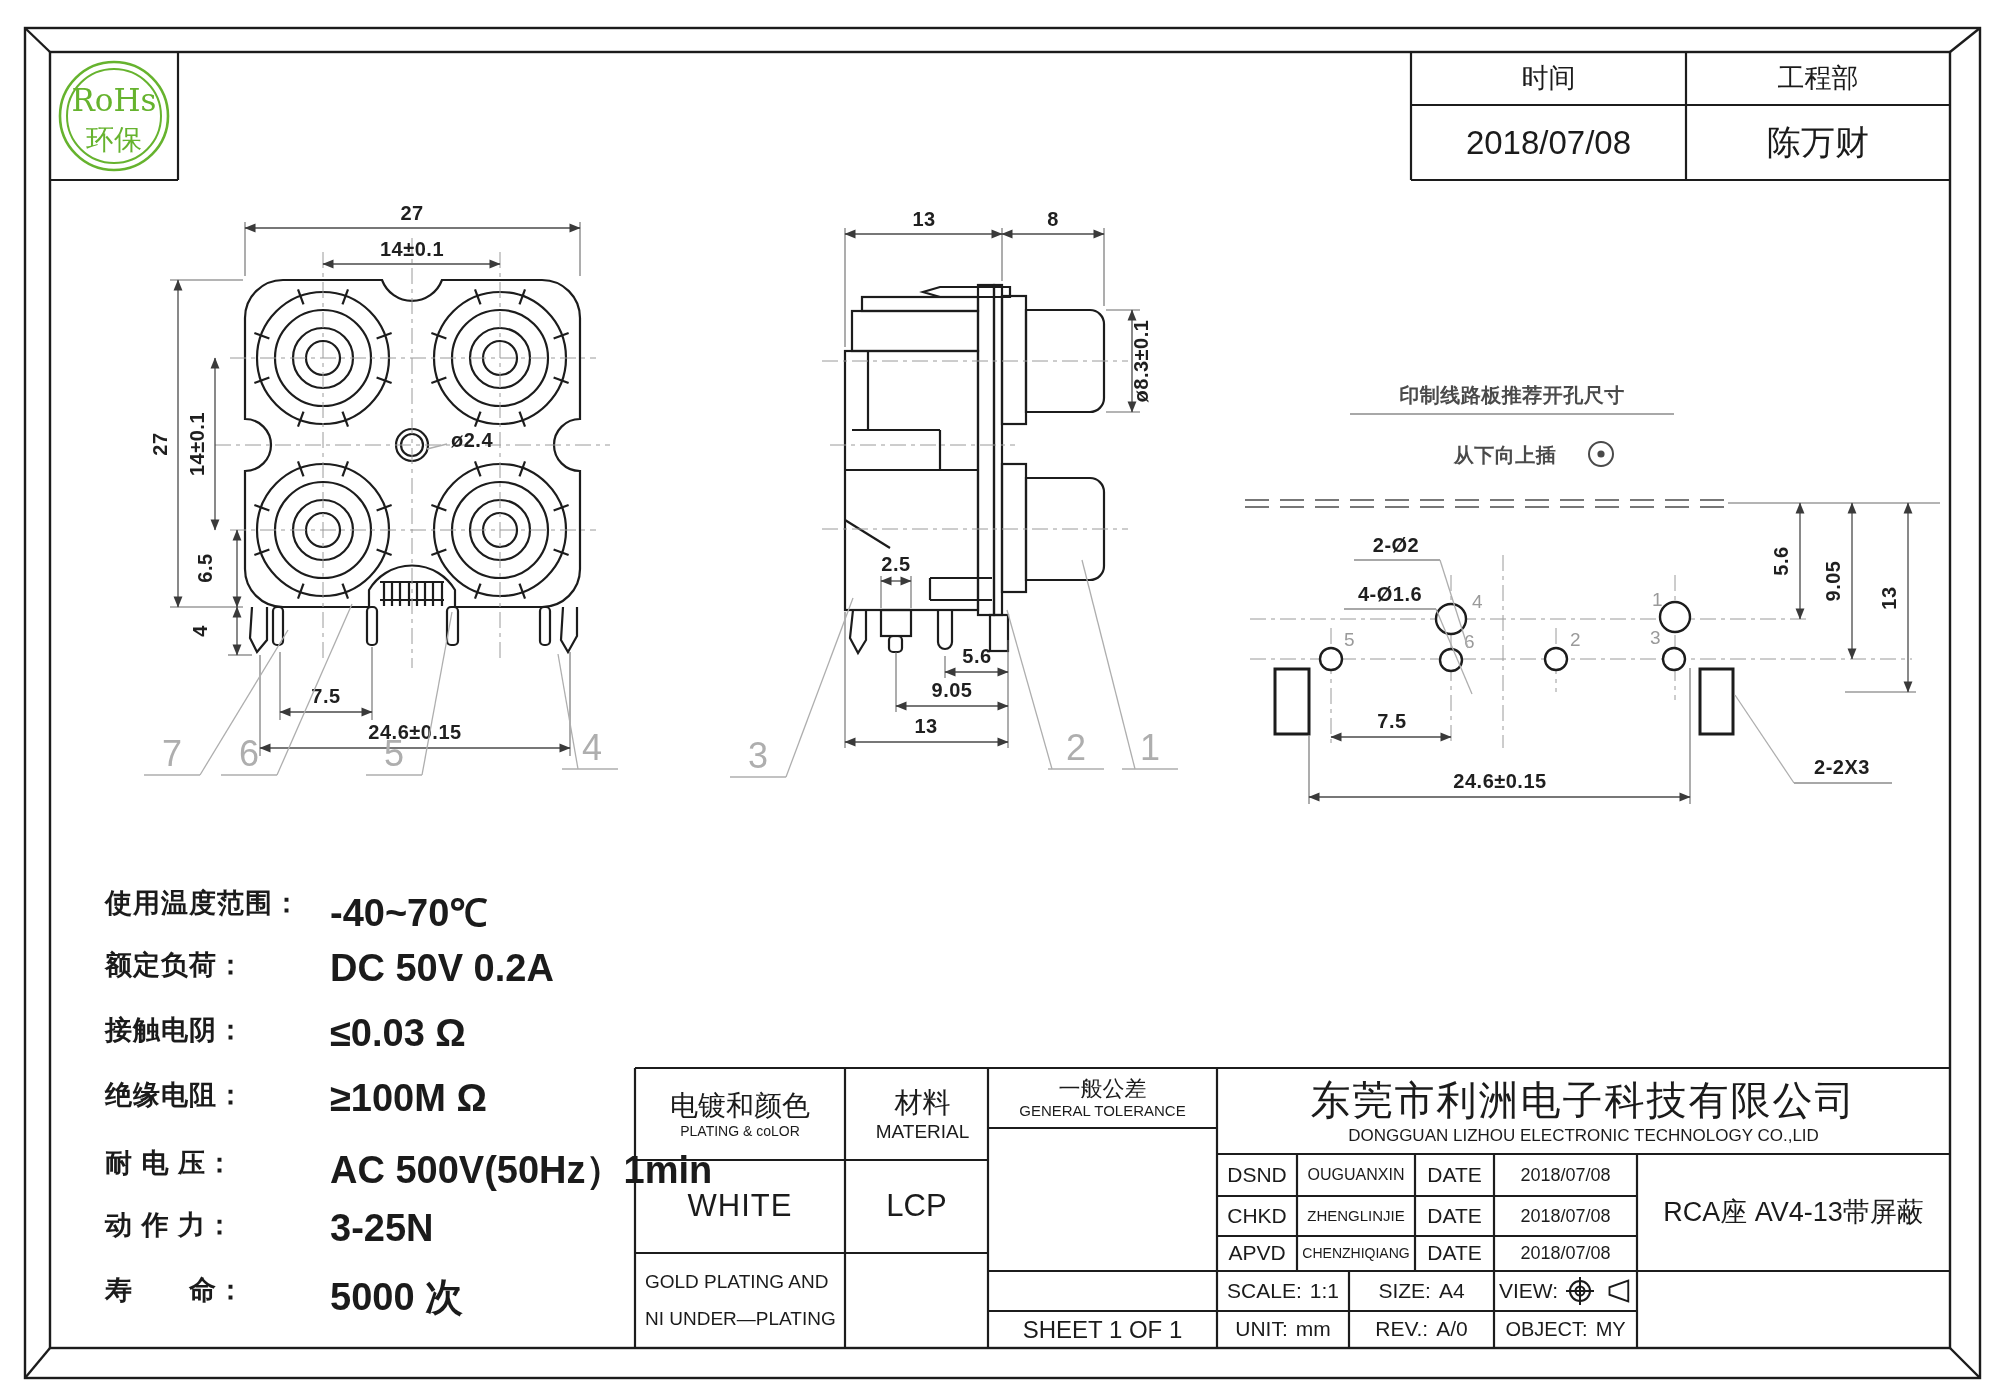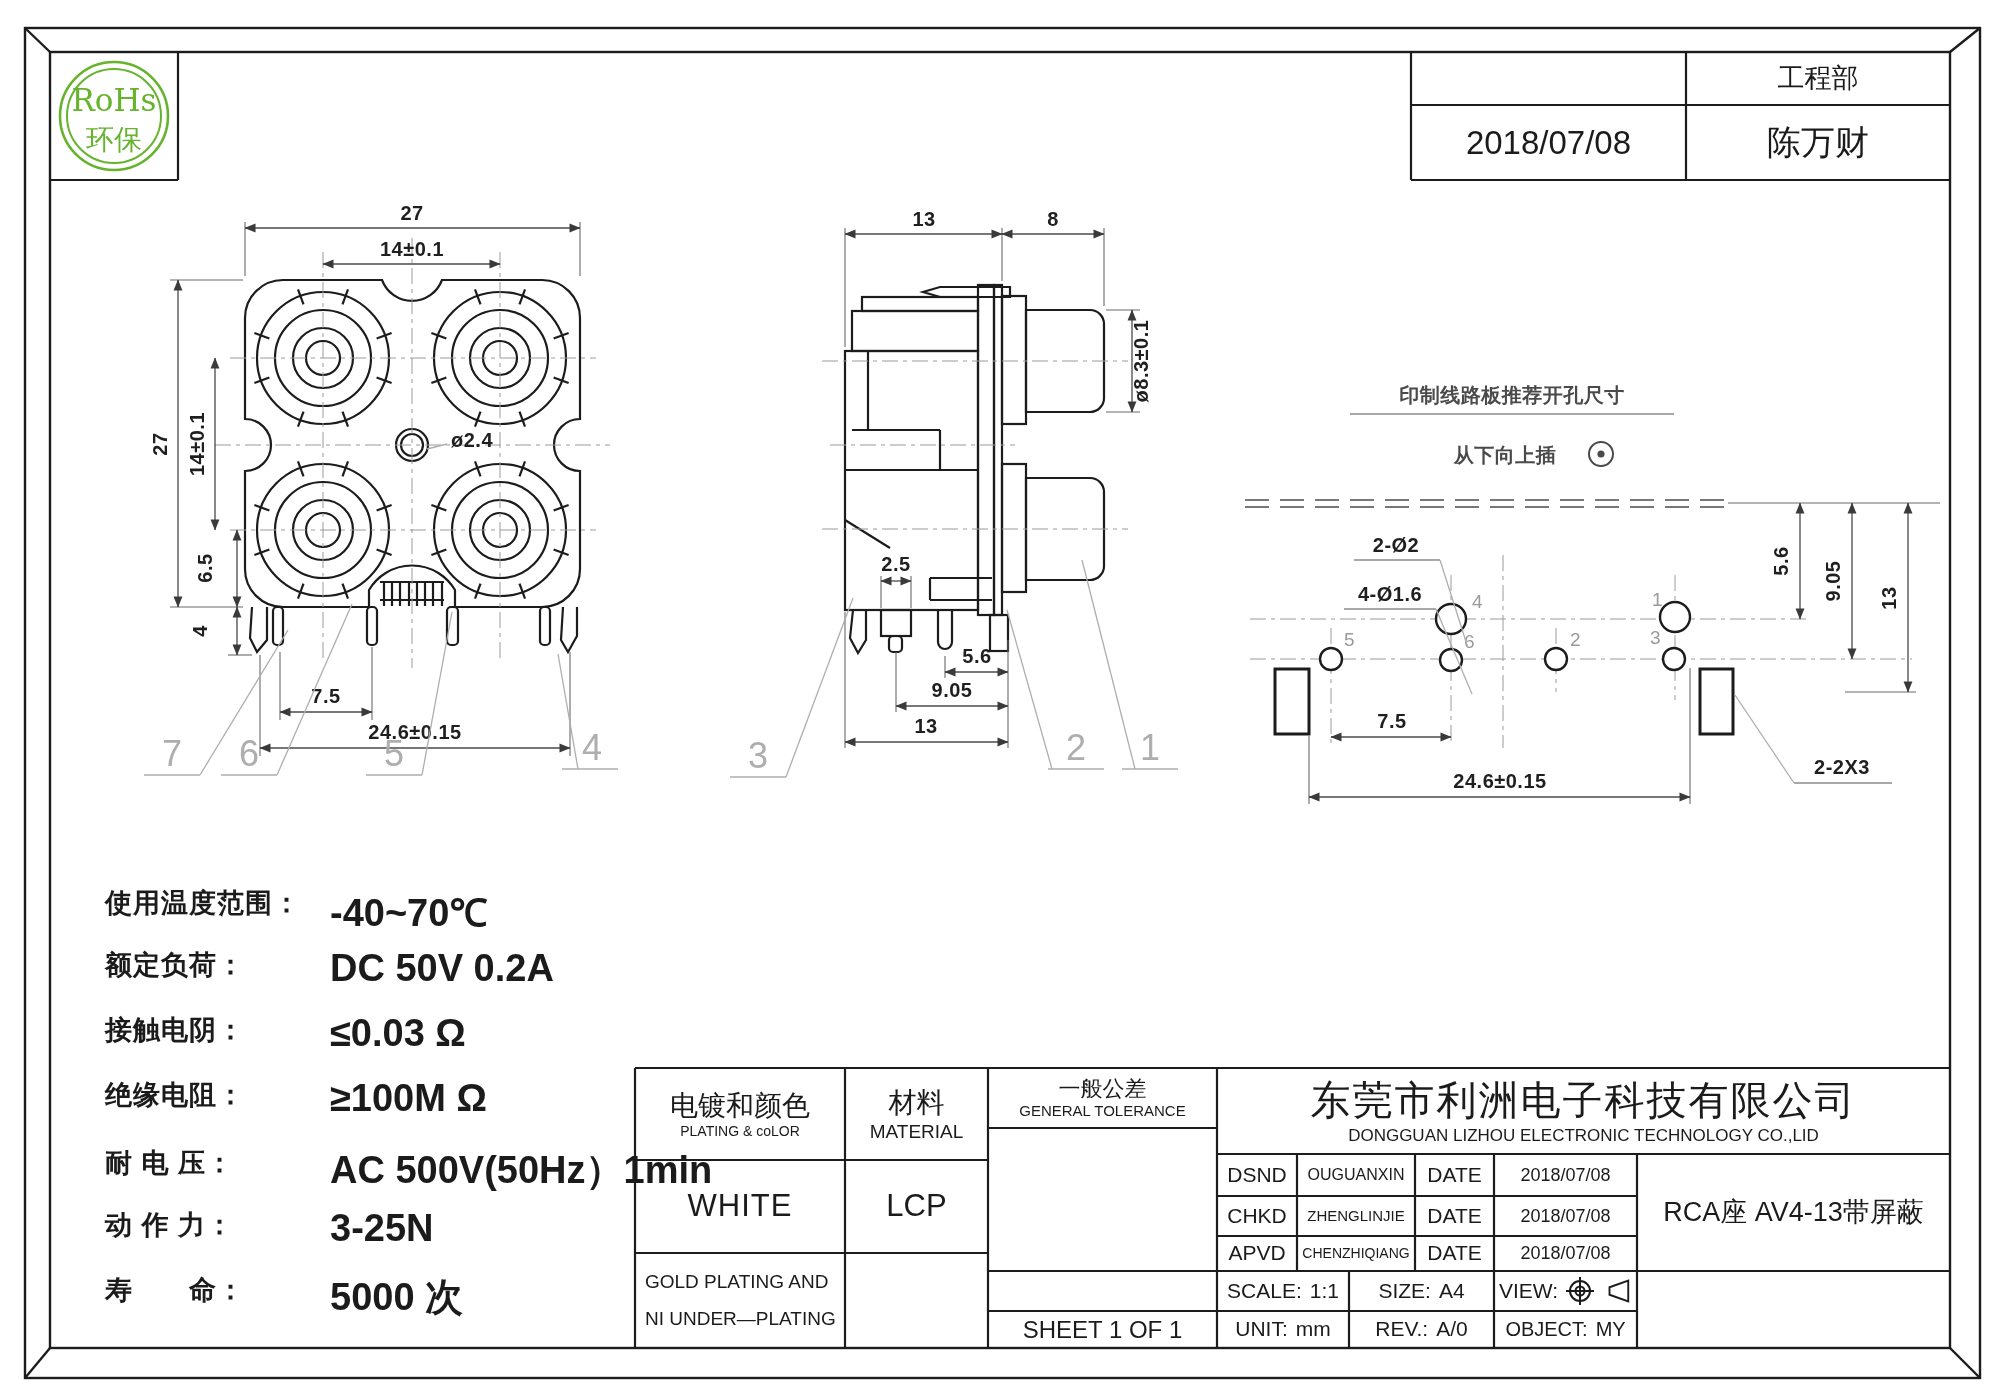--- a/index.html
+++ b/index.html
@@ -311,20 +311,21 @@
     <line x1="1415" y1="1154" x2="1415" y2="1271" class="tbl"></line>
     <line x1="1494" y1="1154" x2="1494" y2="1348" class="tbl"></line>
     <line x1="1637" y1="1154" x2="1637" y2="1348" class="tbl"></line>
     <line x1="1349" y1="1271" x2="1349" y2="1348" class="tbl"></line>
   </g>
 </svg>
 
 <div class="cell logo-serif green" style="left:50px;top:82px;width:128px;height:36px;font-size:31px;">RoHs</div>
 <div class="cell logo-serif green" style="left:50px;top:122px;width:128px;height:34px;font-size:28px;">环保</div>
 
+<div class="cell" style="left:1411px;top:52px;width:275px;height:53px;font-size:27px;">时间</div>
 <div class="cell" style="left:1686px;top:52px;width:264px;height:53px;font-size:27px;">工程部</div>
 <div class="cell" style="left:1411px;top:105px;width:275px;height:75px;font-size:33px;">2018/07/08</div>
 <div class="cell" style="left:1686px;top:105px;width:264px;height:75px;font-size:34px;">陈万财</div>
 
 <div>
   <div class="specrow" style="top:885px;">
     <span class="speclabel">使用温度范围：</span>
     <span class="specvalue">-40~70℃</span>
       </div>
   <div class="specrow" style="top:947px;">
@@ -350,21 +351,21 @@
   <div class="specrow" style="top:1272px;">
     <span class="speclabel">寿　　命：</span>
     <span class="specvalue">5000 次</span>
       </div>
 </div>
 
 <div class="cell col" style="left:635px;top:1068px;width:210px;height:92px;">
   <div style="font-size:28px;">电镀和颜色</div>
   <div style="font-size:14px;">PLATING &amp; coLOR</div>
 </div>
-<div class="cell col" style="left:845px;top:1068px;width:143px;height:92px;">
+<div class="cell col" style="left:845px;top:1068px;width:143px;height:92px;padding-left:6px;">
   <div style="font-size:28px;">材料</div>
   <div style="font-size:19px;">MATERIAL</div>
 </div>
 <div class="cell" style="left:635px;top:1160px;width:210px;height:93px;font-size:31px;letter-spacing:1px;">WHITE</div>
 <div class="cell col" style="left:988px;top:1068px;width:229px;height:60px;">
   <div style="font-size:22px;">一般公差</div>
   <div style="font-size:15px;">GENERAL TOLERANCE</div>
 </div>
 <div class="cell" style="left:845px;top:1160px;width:143px;height:93px;font-size:31px;">LCP</div>
 <div class="cell col" style="left:635px;top:1253px;width:210px;height:95px;align-items:flex-start;padding-left:10px;box-sizing:border-box;justify-content:center;">

